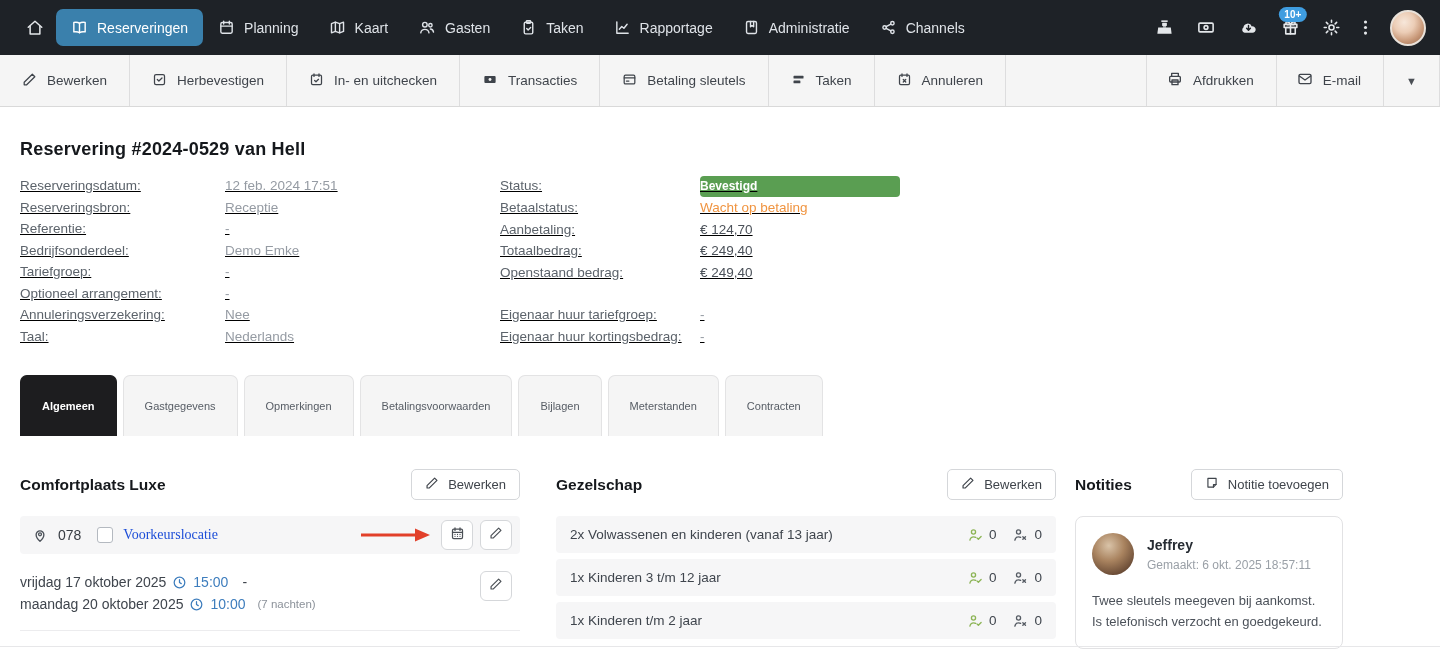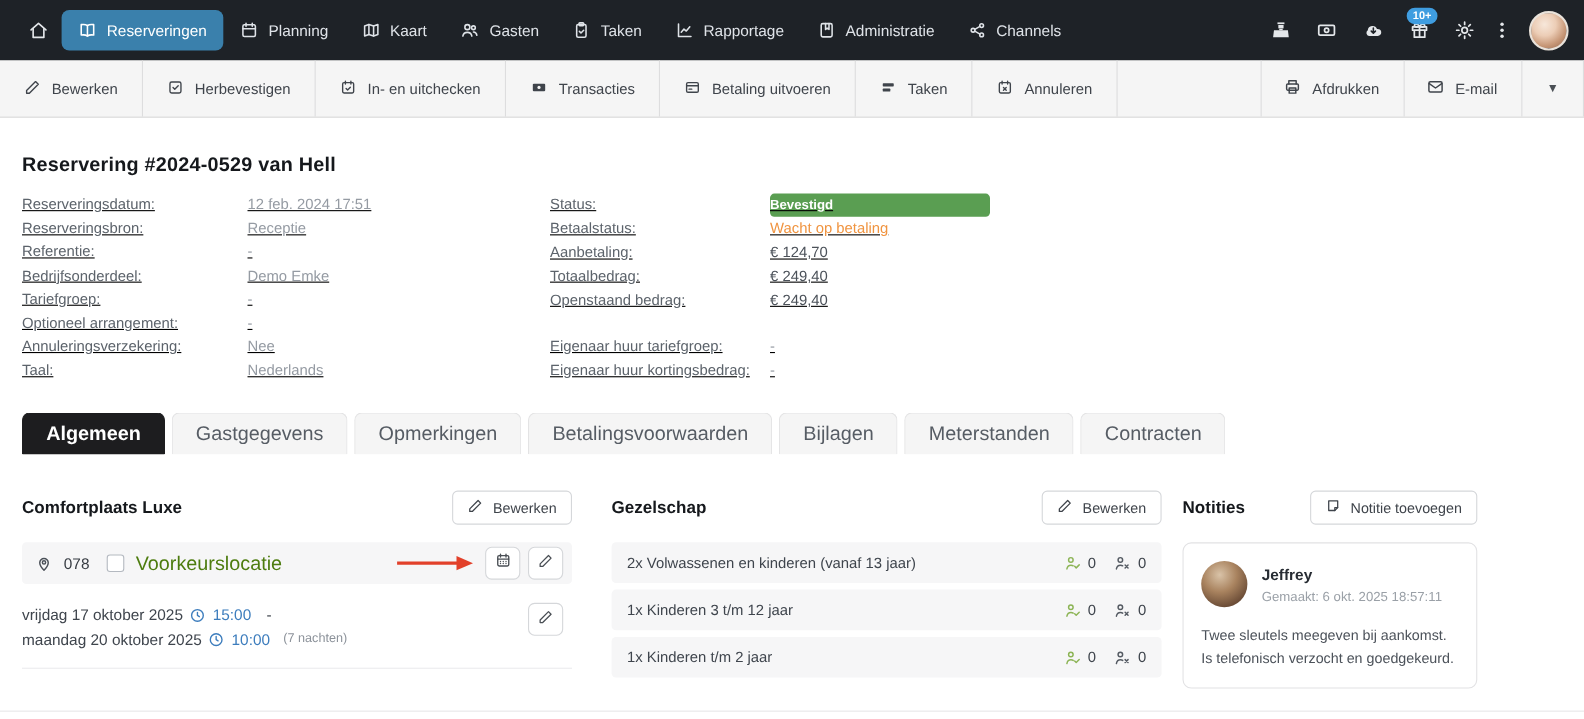--- a/index.html
+++ b/index.html
@@ -33,37 +33,37 @@
   .d-label { width:205px; color:#5c636b; }
   .d-value { color:#959ba3; }
   .d-col-right .d-label { width:200px; }
   .d-amount { color:#4b5159; }
   .status-badge { display:inline-block; width:200px; background:#5a9e52; color:#fff; font-size:12px; font-weight:bold; text-align:left; border-radius:4px; padding:3px 0; line-height:15px; margin-top:1px; }
   .pay-status { color:#f09440; }
   .owner-gap { height:21px; }
 
   
   .tabs { display:flex; gap:6px; margin-top:28px; }
-  .tab { padding:8px 21px; font-size:18px; color:#565c64; background:#f5f5f5; border:1px solid #e3e3e4; border-bottom:none; border-radius:7px 7px 0 0; cursor:pointer; white-space:nowrap; }
+  .tab { padding:24px 21px; font-size:11px; color:#565c64; background:#f5f5f5; border:1px solid #e3e3e4; border-bottom:none; border-radius:7px 7px 0 0; cursor:pointer; white-space:nowrap; }
   .tab.active { background:#1d1d1f; border-color:#1d1d1f; color:#fff; font-weight:bold; }
 
   
   .content { display:flex; margin-top:33px; }
   .col-acc { width:500px; }
   .col-party { width:500px; margin-left:36px; }
   .col-notes { width:268px; margin-left:19px; }
   .sec-head { display:flex; justify-content:space-between; align-items:center; margin-bottom:16px; min-height:30px; }
   .sec-title { font-size:15.5px; font-weight:bold; color:#15181c; }
   .btn-light { display:flex; align-items:center; gap:9px; background:#fff; border:1px solid #d5d7da; border-radius:5px; padding:6px 13px; font-size:13px; color:#3f444b; cursor:pointer; white-space:nowrap; }
   .btn-icon { width:32px; height:30px; display:flex; align-items:center; justify-content:center; background:#fff; border:1px solid #d5d7da; border-radius:6px; color:#4a4f55; cursor:pointer; }
 
   .loc-row { background:#f6f6f7; border-radius:4px; height:38px; display:flex; align-items:center; gap:10px; padding:0 8px 0 12px; }
   .loc-num { font-size:14px; color:#373c43; }
   .loc-check { width:16px; height:16px; appearance:none; border:1.5px solid #b4b9c0; border-radius:3px; background:#fff; cursor:pointer; margin-left:6px; }
-  .loc-label { font-size:18px; color:#4d7c0f; }
+  .loc-label { font-size:14px; color:#1d4ed8;font-family:Liberation Serif, serif; }
   .loc-actions { margin-left:auto; display:flex; align-items:center; gap:7px; }
 
   .date-block { display:flex; justify-content:space-between; margin-top:17px; padding-right:8px; }
   .date-line { font-size:14px; color:#3f454d; line-height:22px; display:flex; align-items:center; gap:6px; flex-wrap:nowrap; }
   .time { color:#3d7dbd; }
   .nights { font-size:11.5px; color:#8c929a; margin-left:6px; }
   .dash { color:#3f454d; margin-left:8px; }
   .acc-divider { border-top:1px solid #ececee; margin-top:15px; }
 
   .party-row { background:#f6f6f7; border-radius:4px; height:37px; display:flex; align-items:center; padding:0 14px; margin-bottom:6px; font-size:13.5px; color:#3f454d; }
@@ -256,21 +256,21 @@
           <circle cx="12" cy="12" r="2.3" fill="#f5f5f5"></circle>
         </svg></span>
     <span>Transacties</span>
   </div>
   <div class="tb-btn">
     <span><svg width="15" height="15" viewBox="0 0 24 24" fill="none" stroke="currentColor" stroke-width="2" stroke-linecap="round" stroke-linejoin="round">
           <rect x="3.5" y="5" width="17" height="14" rx="2"></rect>
           <path d="M3.5 9.5h17"></path>
           <path d="M7 14.5h4"></path>
         </svg></span>
-    <span>Betaling uitvoeren</span>
+    <span>Betaling sleutels</span>
   </div>
   <div class="tb-btn">
     <span><svg width="15" height="15" viewBox="0 0 24 24" fill="currentColor">
           <rect x="4" y="6" width="16" height="4.5" rx="1"></rect>
           <rect x="4" y="13.5" width="11" height="4.5" rx="1"></rect>
         </svg></span>
     <span>Taken</span>
   </div>
   <div class="tb-btn">
     <span><svg width="15" height="15" viewBox="0 0 24 24" fill="none" stroke="currentColor" stroke-width="2" stroke-linecap="round" stroke-linejoin="round">

